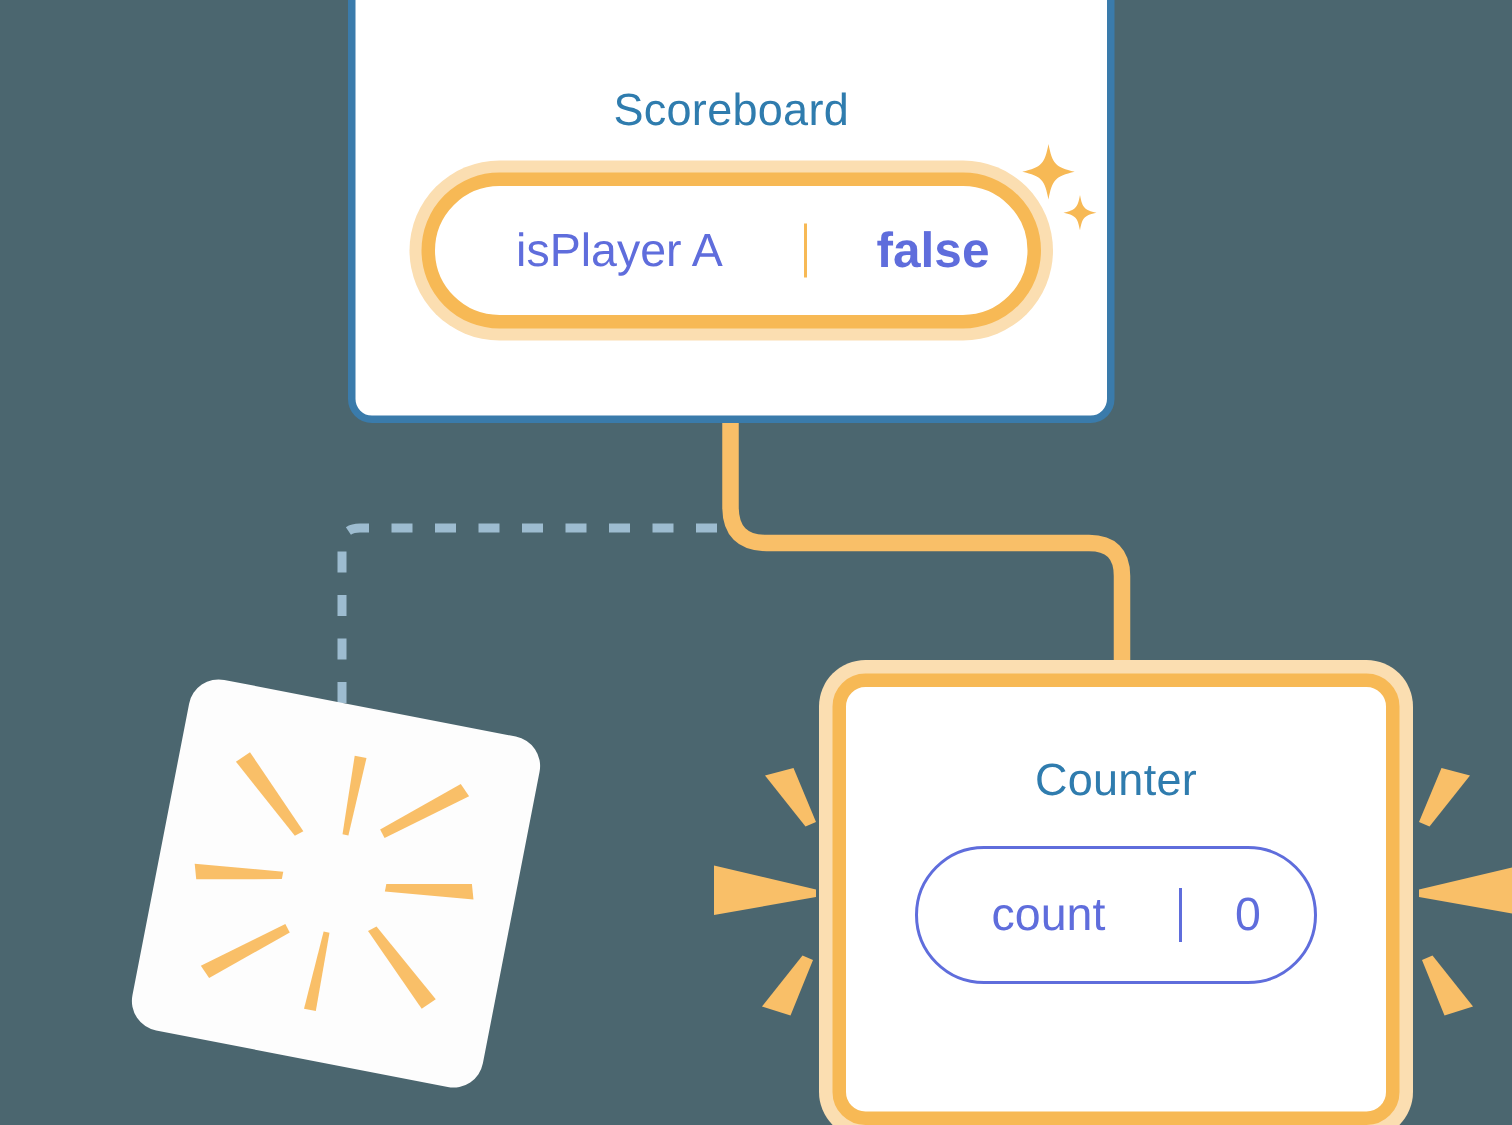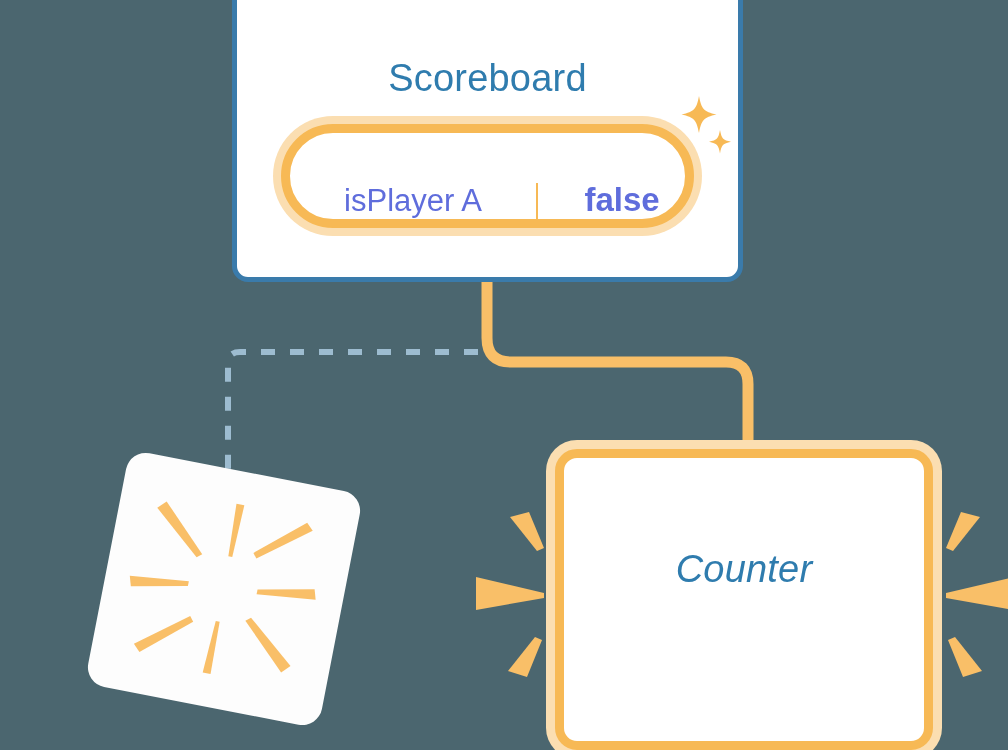--- a/index.html
+++ b/index.html
@@ -45,36 +45,36 @@
     width: 378px;
     height: 301px;
     border: 9px solid #f7b955;
     border-radius: 22px;
     box-shadow: 0 0 0 9px #fbdeb1;
   }
 
   .comp-title {
     text-align: center;
     color: #2f7cae;
-    font-size: 38px;
+    font-size: 30px;
     font-weight: 400;
     letter-spacing: 0.2px;
     white-space: nowrap;
   }
   #scoreboard-title { margin-top: 72px; }
-  #counter-title { margin-top: 90px; font-style: italic; }
+  #counter-title { margin-top: 46px; }
 
   
   .pill-wrap {
     display: flex;
     justify-content: center;
   }
   .pill {
     display: flex;
-    align-items: flex-end;
+    align-items: center;
     box-sizing: border-box;
     background: #ffffff;
     overflow: hidden;
   }
   .pill-key, .pill-val {
     display: flex;
     align-items: center;
     justify-content: center;
     color: #5f6ddc;
     white-space: nowrap;
@@ -196,15 +196,21 @@
   <svg style="position:absolute;left:940px;top:505px;width:78px;height:180px;" viewBox="0 0 78 180">
     <g fill="#f9bf68">
       <path d="M40 12 L21 7 L6 43 L13 46 Z"></path>
       <path d="M74 72 L74 105 L6 93 L6 88 Z"></path>
       <path d="M15 132 L8 135 L23 172 L42 166 Z"></path>
     </g>
   </svg>
 
   <div class="comp-card" id="counter-card">
     <div class="comp-title" id="counter-title">Counter</div>
+    <div class="pill-wrap">
+      <div class="pill" id="counter-pill">
+        <div class="pill-key">count</div>
+        <div class="pill-val">0</div>
+      </div>
+    </div>
   </div>
 
 </div>
 
 </body></html>

